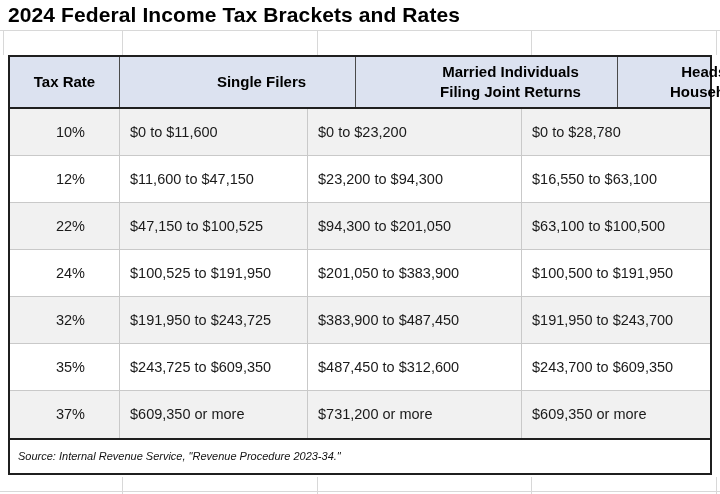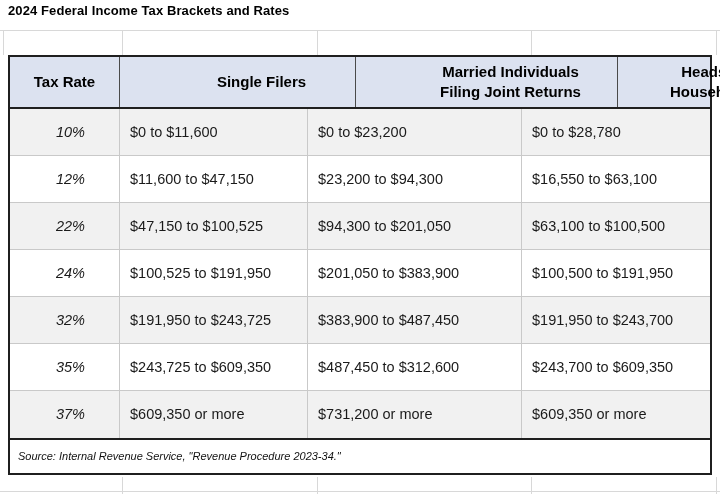--- a/index.html
+++ b/index.html
@@ -8,21 +8,21 @@
     width:720px; height:494px;
     font-family:"Liberation Sans", sans-serif;
     color:#1a1a1a;
     position:relative;
     overflow:hidden;
   }
   .page { position:absolute; inset:0; width:720px; height:494px; background:#fff; }
 
   .title {
     position:absolute; left:8px; top:3px;
-    font-size:13px; font-weight:bold; color:#000;
+    font-size:21px; font-weight:bold; color:#000;
     letter-spacing:0.1px; white-space:nowrap;
   }
 
   
   .gridline { position:absolute; background:#d8d8d8; }
   .gl-h { height:1px; }
   .gl-v { width:1px; }
 
   .tax-table {
     position:absolute; left:8px; top:55px; width:704px;
@@ -45,21 +45,21 @@
 
   .row { display:flex; height:47px; border-bottom:1px solid #c9c9c9; background:#ffffff; }
   .row.alt { background:#f1f1f1; }
   .row:nth-last-child(2) { border-bottom:none; }
   .cell {
     display:flex; align-items:center;
     border-right:1px solid #c9c9c9;
     padding-left:10px; white-space:nowrap;
   }
   .cell:last-child { border-right:none; }
-  .cell.rate { justify-content:center; padding-left:12px;font-style:italic; }
+  .cell.rate { justify-content:center; padding-left:12px; }
 
   .col-rate    { width:110px; flex:0 0 110px; }
   .col-single  { width:188px; flex:0 0 188px; }
   .col-married { width:214px; flex:0 0 214px; }
   .col-hoh     { flex:1 1 auto; }
 
   .source-row {
     border-top:2px solid #1f1f1f;
     background:#fff;
     padding:10px 8px 11px 8px;

